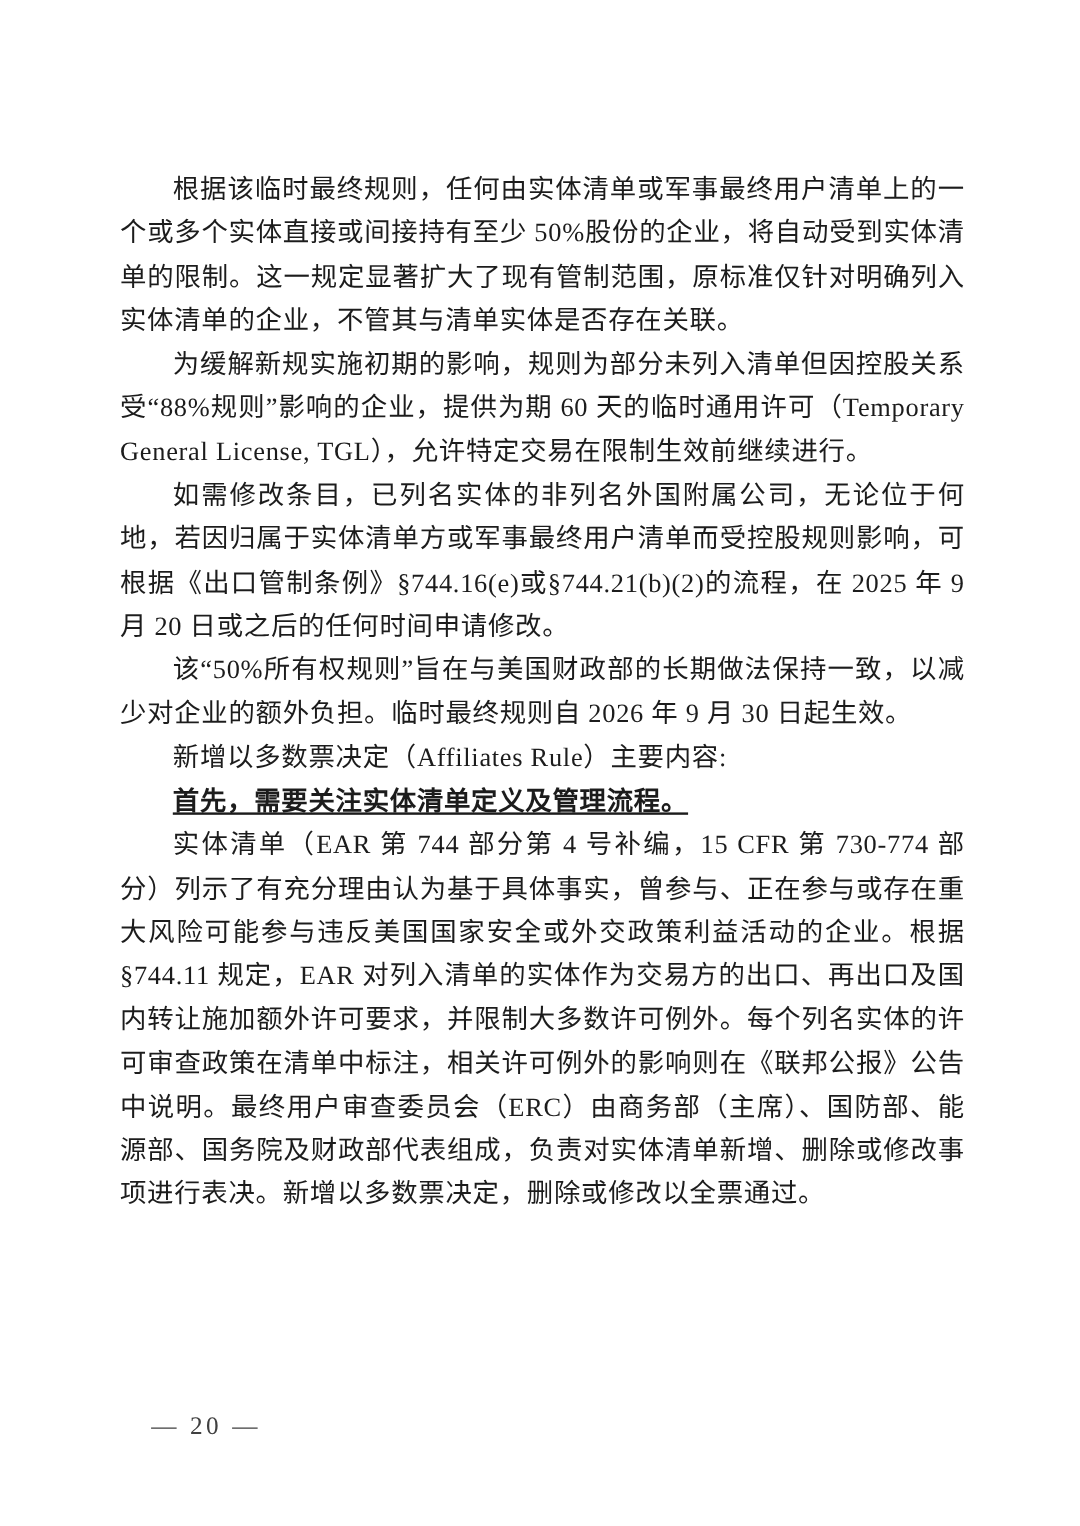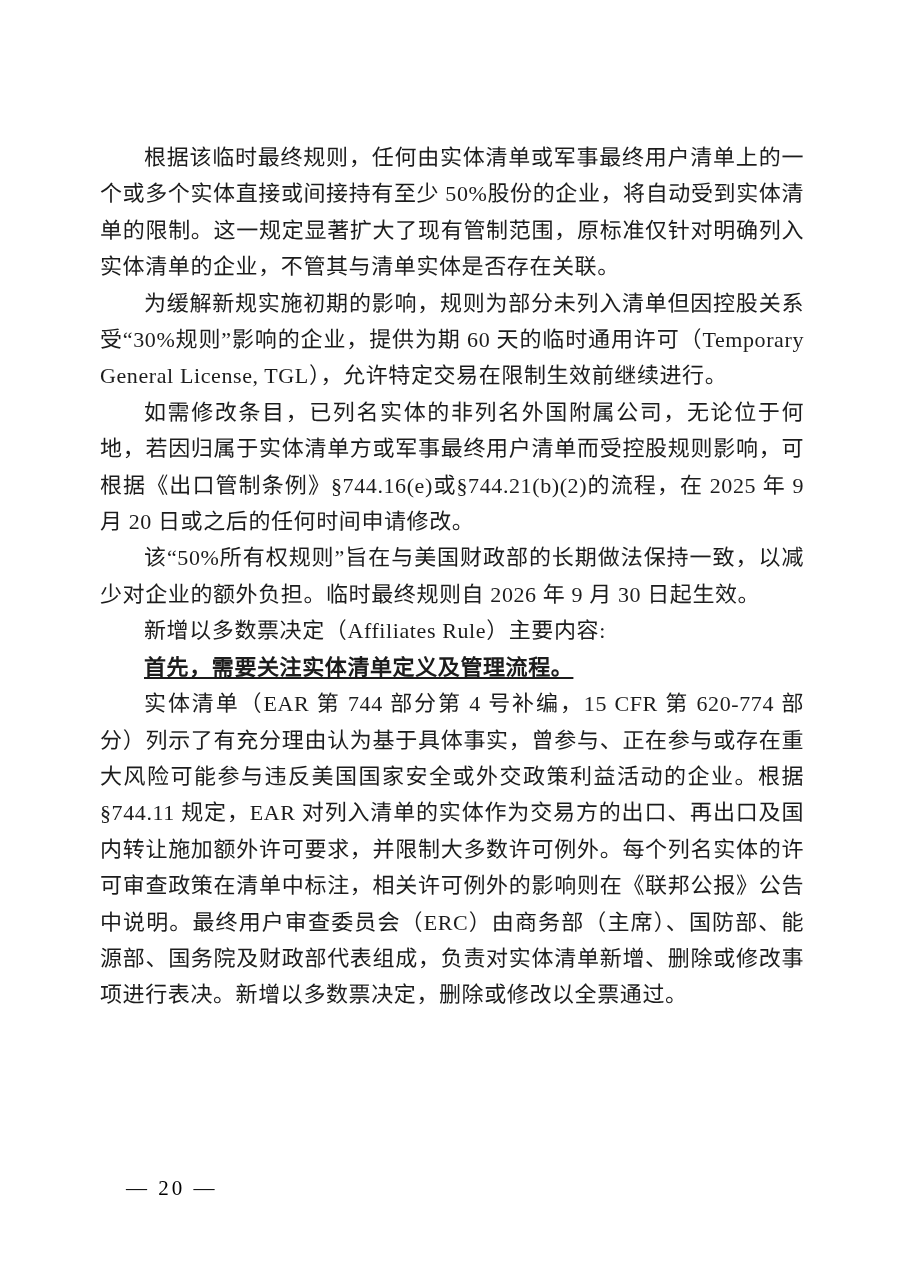--- a/index.html
+++ b/index.html
@@ -36,35 +36,35 @@
     letter-spacing: 0.6px;
   }
   .para.bold {
     font-weight: bold;
     text-decoration: underline;
   }
   .page-footer {
     position: absolute;
     left: 126px;
     top: 1176px;
-    color: #000000;
+    color: #404040;
     font-size: 21px;
     letter-spacing: 3px;
     font-family: "Liberation Serif", "DejaVu Serif", serif;
   }
 </style>
 </head>
 <body>
 
 <div class="page">
   <main class="doc-body" id="doc-body">
       <p class="para">根据该临时最终规则，任何由实体清单或军事最终用户清单上的一个或多个实体直接或间接持有至少 50%股份的企业，将自动受到实体清单的限制。这一规定显著扩大了现有管制范围，原标准仅针对明确列入实体清单的企业，不管其与清单实体是否存在关联。</p>
-      <p class="para">为缓解新规实施初期的影响，规则为部分未列入清单但因控股关系受“30%规则”影响的企业，提供为期 60 天的临时通用许可（Temporary General License, TGL），允许特定交易在限制生效前继续进行。</p>
+      <p class="para">为缓解新规实施初期的影响，规则为部分未列入清单但因控股关系受“88%规则”影响的企业，提供为期 60 天的临时通用许可（Temporary General License, TGL），允许特定交易在限制生效前继续进行。</p>
       <p class="para">如需修改条目，已列名实体的非列名外国附属公司，无论位于何地，若因归属于实体清单方或军事最终用户清单而受控股规则影响，可根据《出口管制条例》§744.16(e)或§744.21(b)(2)的流程，在 2025 年 9 月 20 日或之后的任何时间申请修改。</p>
       <p class="para">该“50%所有权规则”旨在与美国财政部的长期做法保持一致，以减少对企业的额外负担。临时最终规则自 2026 年 9 月 30 日起生效。</p>
       <p class="para">新增以多数票决定（Affiliates Rule）主要内容:</p>
       <p class="para bold">首先，需要关注实体清单定义及管理流程。</p>
-      <p class="para">实体清单（EAR 第 744 部分第 4 号补编，15 CFR 第 620-774 部分）列示了有充分理由认为基于具体事实，曾参与、正在参与或存在重大风险可能参与违反美国国家安全或外交政策利益活动的企业。根据§744.11 规定，EAR 对列入清单的实体作为交易方的出口、再出口及国内转让施加额外许可要求，并限制大多数许可例外。每个列名实体的许可审查政策在清单中标注，相关许可例外的影响则在《联邦公报》公告中说明。最终用户审查委员会（ERC）由商务部（主席）、国防部、能源部、国务院及财政部代表组成，负责对实体清单新增、删除或修改事项进行表决。新增以多数票决定，删除或修改以全票通过。</p>
+      <p class="para">实体清单（EAR 第 744 部分第 4 号补编，15 CFR 第 730-774 部分）列示了有充分理由认为基于具体事实，曾参与、正在参与或存在重大风险可能参与违反美国国家安全或外交政策利益活动的企业。根据§744.11 规定，EAR 对列入清单的实体作为交易方的出口、再出口及国内转让施加额外许可要求，并限制大多数许可例外。每个列名实体的许可审查政策在清单中标注，相关许可例外的影响则在《联邦公报》公告中说明。最终用户审查委员会（ERC）由商务部（主席）、国防部、能源部、国务院及财政部代表组成，负责对实体清单新增、删除或修改事项进行表决。新增以多数票决定，删除或修改以全票通过。</p>
     </main>
   <footer class="page-footer">
     <span>— 20 —</span>
   </footer>
 </div>
 
 </body></html>

